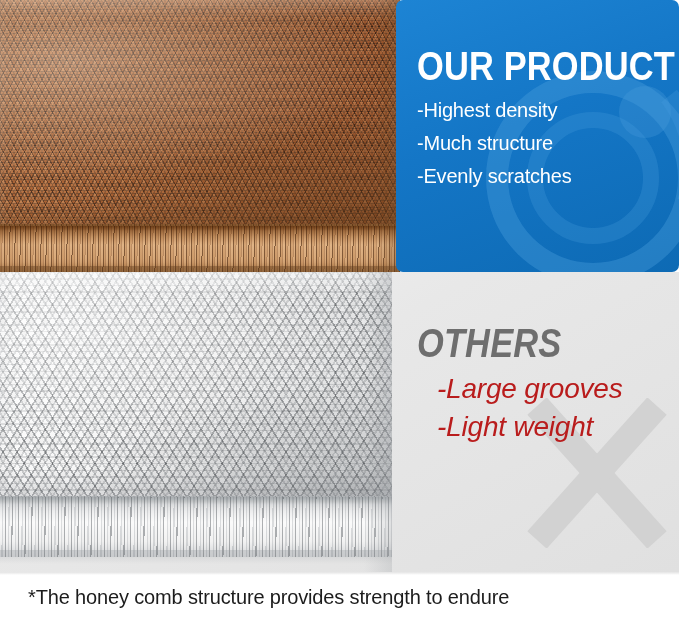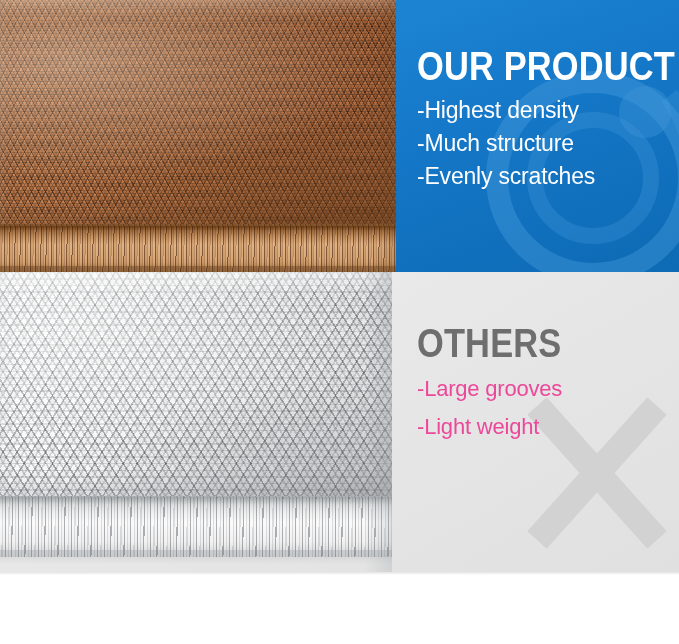--- a/index.html
+++ b/index.html
@@ -61,29 +61,29 @@
       background:linear-gradient(180deg,rgba(95,60,28,.40),rgba(95,60,28,0));
   }
   .prod-top .taper{
       position:absolute;right:-2px;top:0;width:26px;height:276px;
       background:linear-gradient(270deg,rgba(120,78,40,.38),rgba(120,78,40,0));
   }
 
   
   .blue-panel{position:absolute;left:396px;top:0;width:283px;height:272px;
               background:linear-gradient(160deg,#1d84d4 0%,#1476c6 45%,#0d6ab4 100%);
-              overflow:hidden;}
+              overflow:hidden;border-radius:7px;}
   .blue-panel .swirl{position:absolute;right:-44px;top:52px;width:250px;height:250px;opacity:.9;}
   .blue-panel .panel-inner{position:absolute;left:21px;top:0;right:10px;}
 
   .h-our{margin:0;padding:44px 0 0 0;color:#ffffff;
          font-size:40px;line-height:44px;font-weight:700;letter-spacing:.2px;
          transform:scaleX(.86);transform-origin:left center;white-space:nowrap;}
   .blue-list{margin:6px 0 0 0;padding:0;list-style:none;}
-  .blue-list li{color:#ffffff;font-size:23px;line-height:33px;font-weight:400;
+  .blue-list li{color:#ffffff;font-size:20px;line-height:33px;font-weight:400;
                 white-space:nowrap;letter-spacing:-.2px;}
 
   
   .bottom-half{position:absolute;left:0;top:272px;width:679px;height:300px;overflow:hidden;
                background:linear-gradient(150deg,#f3f3f3 0%,#e8e8e8 40%,#e0e0e0 100%);}
 
   
   .prod-bot{position:absolute;left:0;top:0;width:392px;height:300px;overflow:hidden;}
   .prod-bot .face{
       position:absolute;left:-8px;top:0px;width:404px;height:232px;
@@ -131,27 +131,27 @@
   }
   .prod-bot .taper{
       position:absolute;right:-2px;top:0;width:30px;height:300px;
       background:linear-gradient(270deg,rgba(160,164,168,.30),rgba(160,164,168,0));
   }
 
   
   .xmark{position:absolute;left:527px;top:398px;width:140px;height:150px;opacity:1;}
 
   .gray-panel{position:absolute;left:396px;top:272px;width:283px;height:300px;}
-  .gray-inner{position:absolute;left:21px;top:0;right:8px;}
+  .gray-inner{position:absolute;left:21px;top:0;right:8px;font-style:italic;}
   .h-others{margin:0;padding:50px 0 0 0;color:#6e6e6e;
             font-size:40px;line-height:42px;font-weight:700;letter-spacing:.2px;
             transform:scaleX(.86);transform-origin:left center;white-space:nowrap;}
   .gray-list{margin:6px 0 0 0;padding:0;list-style:none;position:relative;z-index:3;}
-  .gray-list li{color:#ec4899;font-size:22px;line-height:38px;font-weight:400;
-                white-space:nowrap;letter-spacing:-.2px;}
+  .gray-list li{color:#b91c1c;font-size:28px;line-height:38px;font-weight:400;
+                white-space:nowrap;letter-spacing:-.2px;margin-left:20px;}
 
   
   .caption-bar{position:absolute;left:0;top:572px;width:679px;height:72px;background:#ffffff;}
   .caption-bar .rule{position:absolute;left:0;top:0;width:679px;height:3px;
                      background:linear-gradient(180deg,rgba(226,226,226,.95),rgba(255,255,255,0));}
   .caption{position:absolute;left:28px;top:10px;width:630px;
            color:#1c1c1c;font-size:20px;line-height:30px;font-weight:400;letter-spacing:-.15px;}
 </style>
 </head>
 <body>
@@ -212,16 +212,17 @@
       <ul class="gray-list">
         <li>-Large grooves</li>
         <li>-Light weight</li>
       </ul>
     </div>
   </div>
 
   <div class="caption-bar">
     <div class="rule"></div>
     <div class="caption">
+      <div>*The honey comb structure provides strength to endure</div>
     </div>
   </div>
 
 </div>
 
 </body></html>

